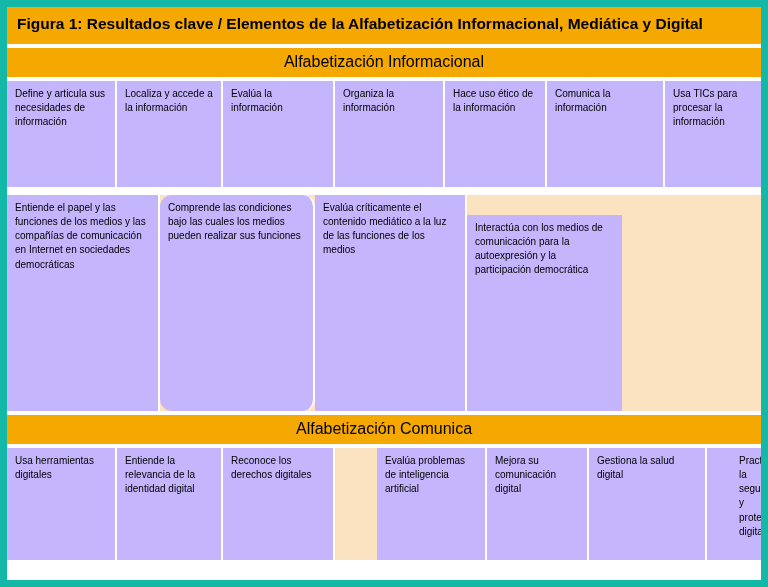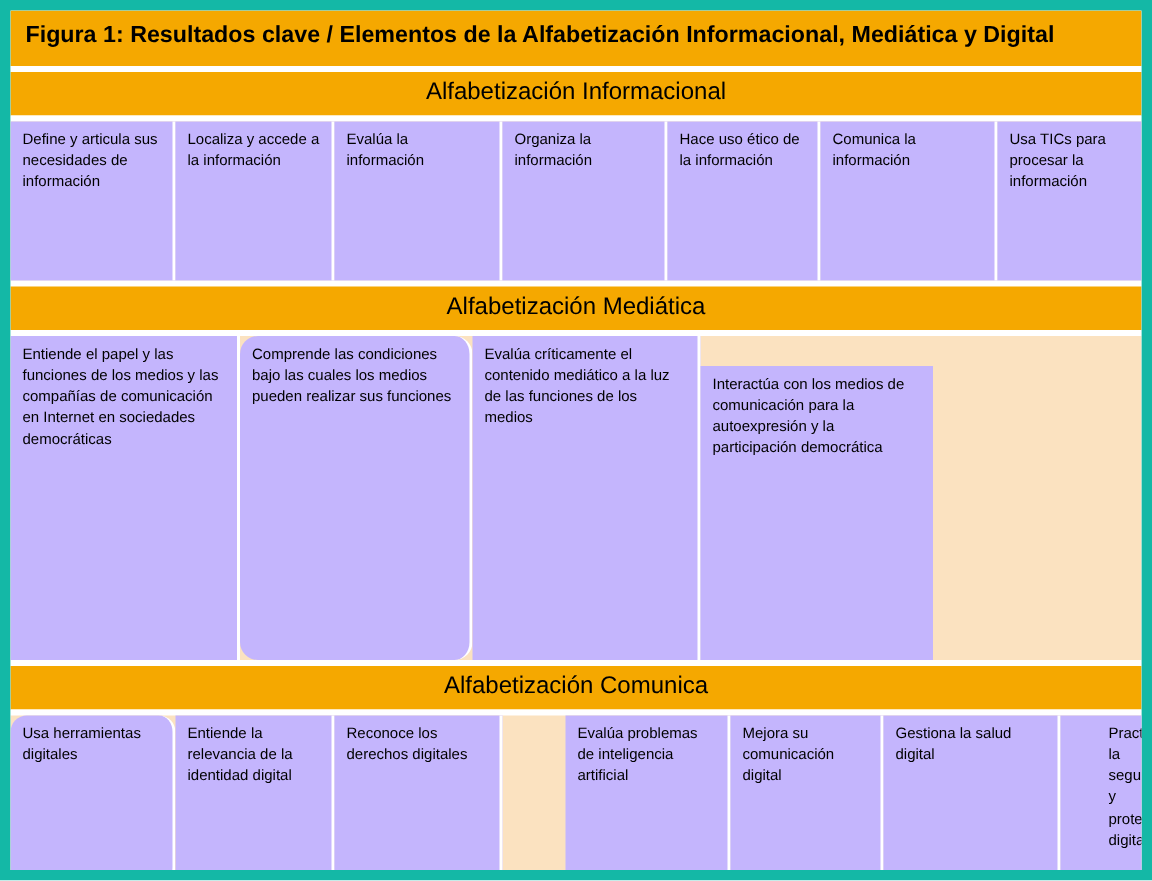--- a/index.html
+++ b/index.html
@@ -68,21 +68,21 @@
   .row-informacional .cell:nth-child(5) { flex: 0 0 102px; }
   .row-informacional .cell:nth-child(6) { flex: 0 0 118px; }
   .row-informacional .cell:nth-child(7) { flex: 1 1 auto; }
 
   .row-mediatica .cell:nth-child(1) { flex: 0 0 153px; }
   .row-mediatica .cell:nth-child(2) { flex: 0 0 155px; border-radius: 12px; }
   .row-mediatica .cell:nth-child(3) { flex: 0 0 152px; }
   .row-mediatica .cell:nth-child(4) { flex: 0 0 155px; margin-top: 20px; }
   .row-mediatica .cell:nth-child(5) { flex: 1 1 auto; }
 
-  .row-digital .cell:nth-child(1) { flex: 0 0 110px; border-radius: 11px; }
+  .row-digital .cell:nth-child(1) { flex: 0 0 110px; }
   .row-digital .cell:nth-child(2) { flex: 0 0 106px; }
   .row-digital .cell:nth-child(3) { flex: 0 0 112px; }
   .row-digital .cell:nth-child(4) { flex: 0 0 110px; margin-left: 42px; }
   .row-digital .cell:nth-child(5) { flex: 0 0 102px; }
   .row-digital .cell:nth-child(6) { flex: 0 0 118px; }
   .row-digital .cell:nth-child(7) { flex: 1 1 auto; padding-left: 32px; }
 
   .row-informacional .cell { min-height: 106px; }
   .row-mediatica .cell { min-height: 196px; }
   .row-digital .cell { min-height: 112px; }
@@ -103,21 +103,20 @@
     <div class="cell">Localiza y accede a la información</div>
     <div class="cell">Evalúa la información</div>
     <div class="cell">Organiza la información</div>
     <div class="cell">Hace uso ético de la información</div>
     <div class="cell">Comunica la información</div>
     <div class="cell">Usa TICs para procesar la información</div>
   </div>
 
   <div class="gap"></div>
 
-  <div class="section-header">Alfabetización Mediática</div>
   <div class="gap"></div>
   <div class="row row-mediatica">
     <div class="cell">Entiende el papel y las funciones de los medios y las compañías de comunicación en Internet en sociedades democráticas</div>
     <div class="cell">Comprende las condiciones bajo las cuales los medios pueden realizar sus funciones</div>
     <div class="cell">Evalúa críticamente el contenido mediático a la luz de las funciones de los medios</div>
     <div class="cell">Interactúa con los medios de comunicación para la autoexpresión y la participación democrática</div>
   </div>
 
   <div class="gap"></div>
 

